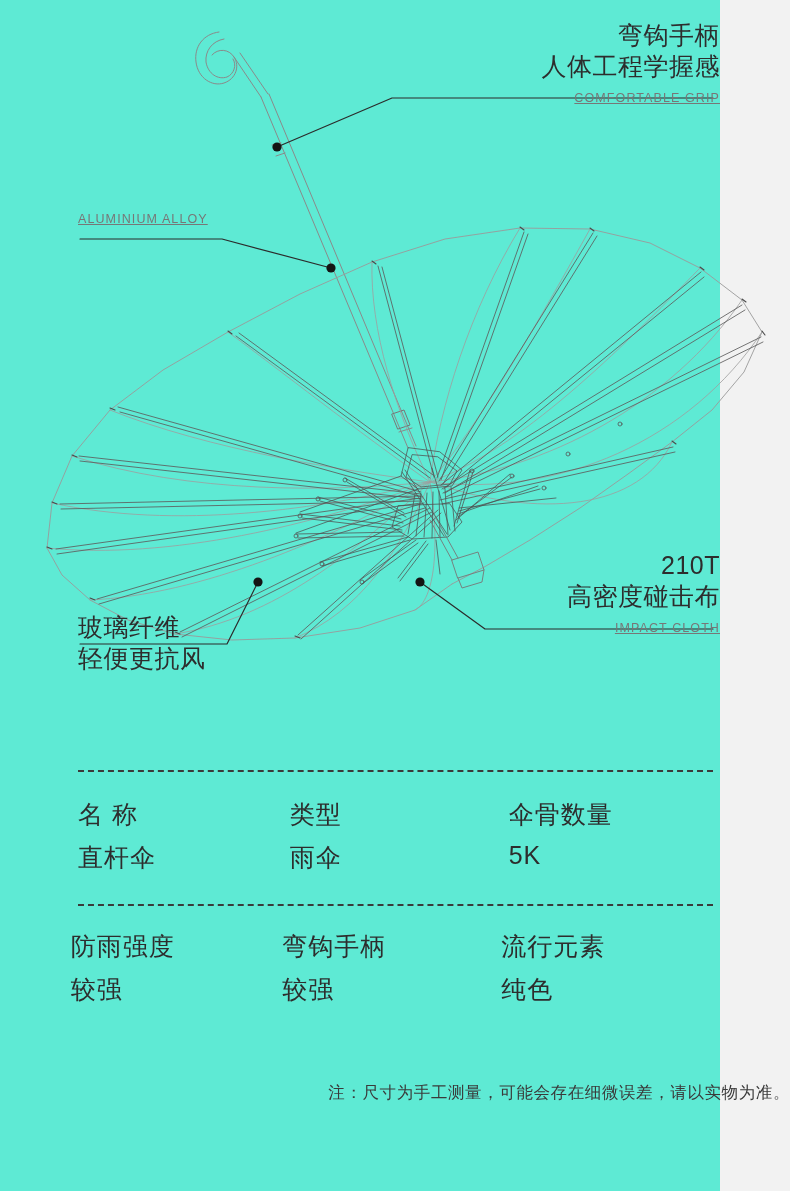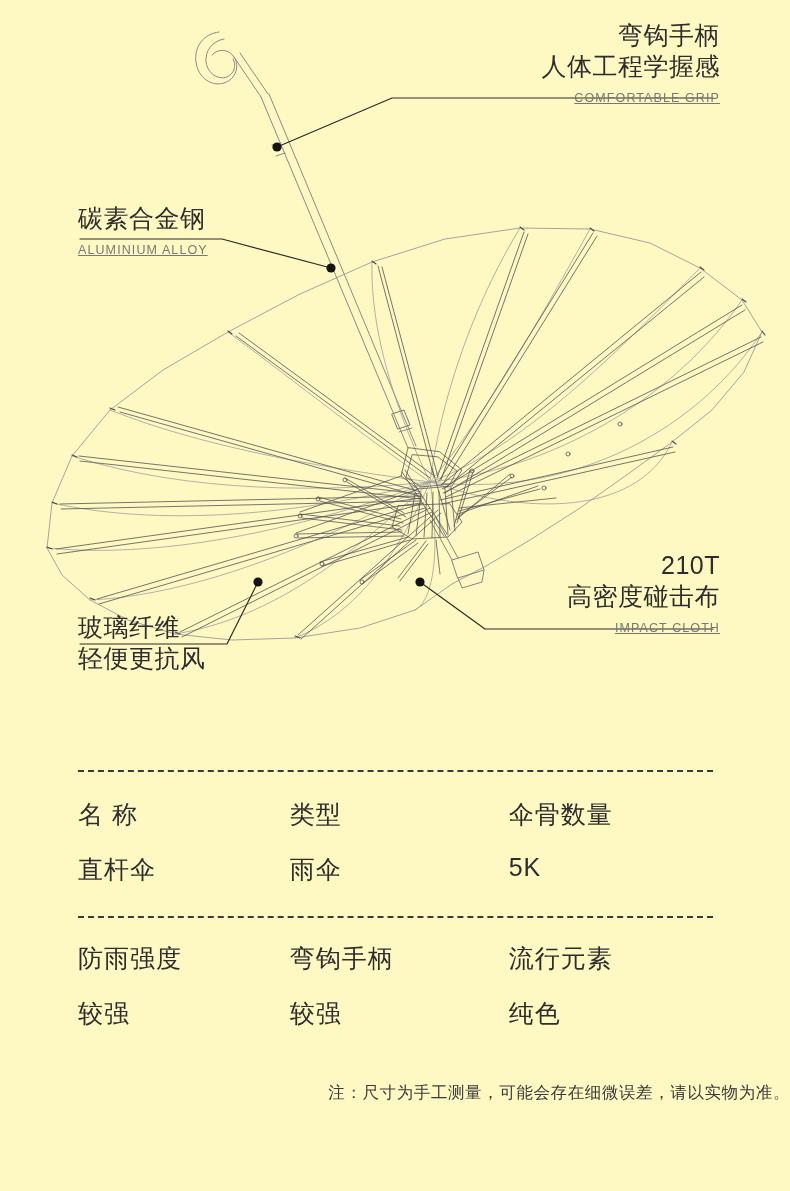--- a/index.html
+++ b/index.html
@@ -12,23 +12,23 @@
     width: 790px;
     height: 1191px;
     position: relative;
     overflow: hidden;
     font-family: "Liberation Sans", "DejaVu Sans", sans-serif;
     color: #2b2b2b;
     -webkit-font-smoothing: antialiased;
   }
   .page {
     position: relative;
-    width: 790px;
+    width: 720px;
     height: 1191px;
-    background: #fef9c3;
+    background: #5eead4;
   }
 
   
   .illustration {
     position: absolute;
     left: 0;
     top: 0;
     width: 790px;
     height: 760px;
   }
@@ -81,24 +81,24 @@
   .spec-key {
     font-size: 25px;
     color: #2d2d2d;
     letter-spacing: 1px;
     white-space: nowrap;
   }
   .spec-val {
     font-size: 25px;
     color: #2d2d2d;
     letter-spacing: 1px;
-    margin-top: 22px;
+    margin-top: 10px;
     white-space: nowrap;
   }
-  .spec-row.second { padding: 24px 0 10px 0; }
+  .spec-row.second { padding: 24px 0 10px 0; justify-content: flex-end; }
 
   
   .footnote {
     position: absolute;
     left: 0;
     top: 1082px;
     width: 790px;
     text-align: right;
     font-size: 16.5px;
     color: #3a3a3a;
@@ -303,21 +303,20 @@
     </svg>
   </div>
 
   <div class="callout right" id="callout-grip">
     <div class="cn-line">弯钩手柄</div>
     <div class="cn-line">人体工程学握感</div>
     <div class="en-line">COMFORTABLE GRIP</div>
   </div>
 
   <div class="callout left" id="callout-alloy">
-    <div class="cn-line">碳素合金钢</div>
     <div class="en-line">ALUMINIUM ALLOY</div>
   </div>
 
   <div class="callout right" id="callout-cloth">
     <div class="cn-line">210T</div>
     <div class="cn-line">高密度碰击布</div>
     <div class="en-line">IMPACT CLOTH</div>
   </div>
 
   <div class="callout left" id="callout-fibre">

